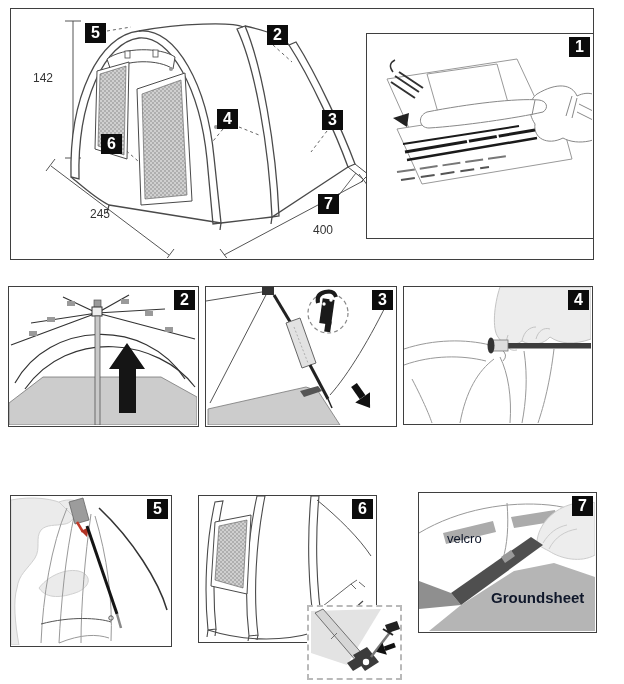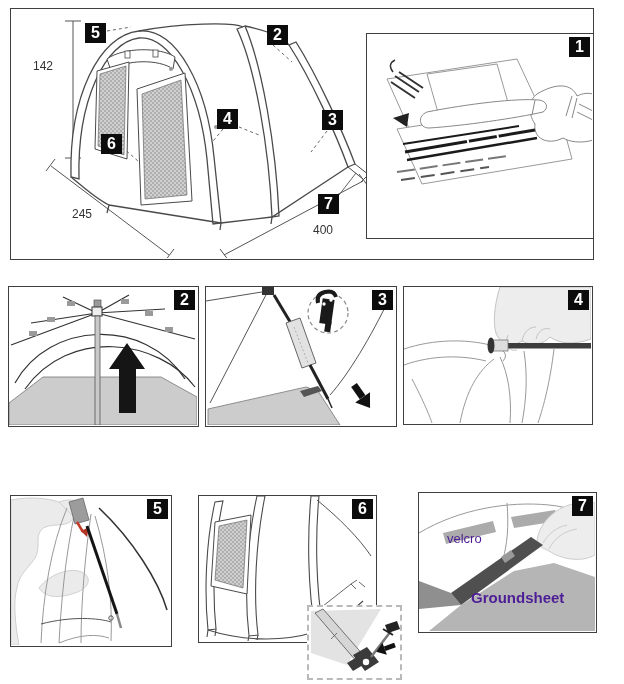--- a/index.html
+++ b/index.html
@@ -5,23 +5,23 @@
   html,body{margin:0;padding:0;background:#fff;}
   #canvas{position:relative;width:624px;height:684px;background:#fff;overflow:hidden;
           font-family:"Liberation Sans",sans-serif;}
   .panel{position:absolute;background:#fff;border:1.5px solid #3f3f3f;box-sizing:border-box;}
   .panel svg{position:absolute;left:0;top:0;}
   .badge{position:absolute;width:21px;height:20px;background:#0c0c0c;color:#fff;
          font:bold 16px/20px "Liberation Sans",sans-serif;text-align:center;z-index:5;}
   .corner{top:3px;right:3px;}
   .dimlabel{position:absolute;font:12px "Liberation Sans",sans-serif;color:#333;
             text-align:center;z-index:4;}
-  .caption{position:absolute;z-index:4;color:#4c1d95;}
+  .caption{position:absolute;z-index:4;color:#0f172a;}
   #velcro-label{font:13px "Liberation Sans",sans-serif;}
-  #groundsheet-label{font:bold 15px "Liberation Sans",sans-serif;}
+  #groundsheet-label{font:bold 15px "Liberation Sans",sans-serif;margin-left:20px;}
   #inset6{position:absolute;left:307px;top:605px;width:95px;height:75px;background:#fff;
           border:2px dashed #b9b9b9;box-sizing:border-box;z-index:6;}
 </style>
 </head>
 <body>
 
 <div id="canvas">
 
   <div class="panel" id="main-panel" style="left:10px;top:8px;width:584px;height:252px;">
     <svg width="581" height="249" viewBox="0 0 581 249">
@@ -88,22 +88,22 @@
       <g>
         <polygon points="86,62 118,53 116,150 84,140" fill="#fff" stroke="#4a4a4a" stroke-width="1"></polygon>
         <polygon points="89,65 115,57 113,146 87,137" fill="url(#meshA)" stroke="#555" stroke-width="0.6"></polygon>
         <polygon points="126,80 174,64 181,192 130,196" fill="#fff" stroke="#4a4a4a" stroke-width="1"></polygon>
         <polygon points="131,85 170,71 176,186 134,190" fill="url(#meshA)" stroke="#555" stroke-width="0.6"></polygon>
       </g>
       <circle cx="160" cy="60" r="2" fill="#999"></circle>
         <circle cx="205" cy="118" r="2" fill="#999"></circle>
     </svg>
 
-    <div class="dimlabel" style="left:12px;top:50px;width:40px;">142</div>
-    <div class="dimlabel" style="left:49px;top:198px;width:44px;">245</div>
+    <div class="dimlabel" style="left:12px;top:62px;width:40px;">142</div>
+    <div class="dimlabel" style="left:67px;top:198px;width:44px;">245</div>
     <div class="dimlabel" style="left:290px;top:214px;width:44px;">400</div>
 
     <div class="badge" style="left:74px;top:14px;">5</div>
     <div class="badge" style="left:256px;top:16px;">2</div>
     <div class="badge" style="left:90px;top:125px;">6</div>
     <div class="badge" style="left:206px;top:100px;">4</div>
     <div class="badge" style="left:311px;top:101px;">3</div>
     <div class="badge" style="left:307px;top:185px;">7</div>
 
     <div class="panel" style="left:355px;top:24px;width:228px;height:206px;">

